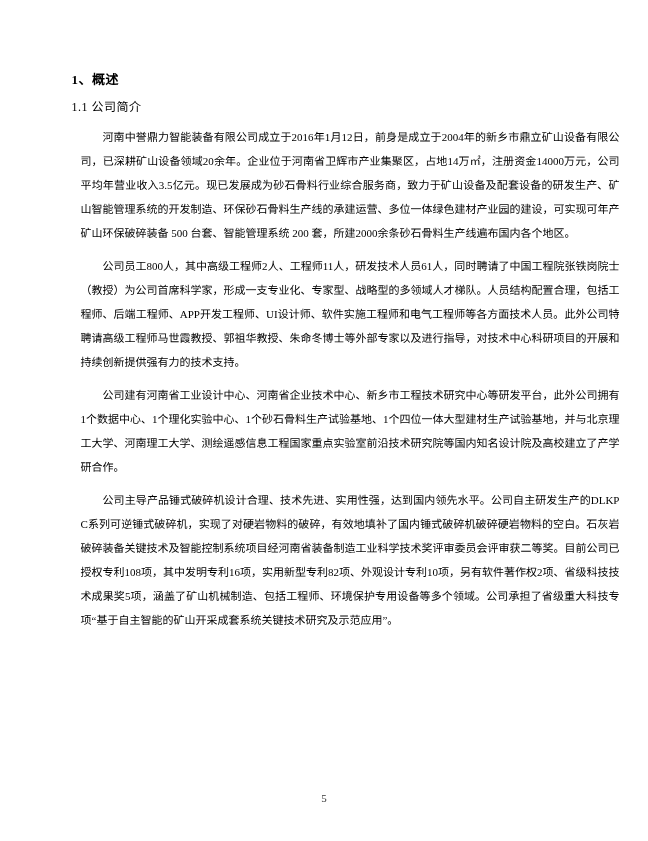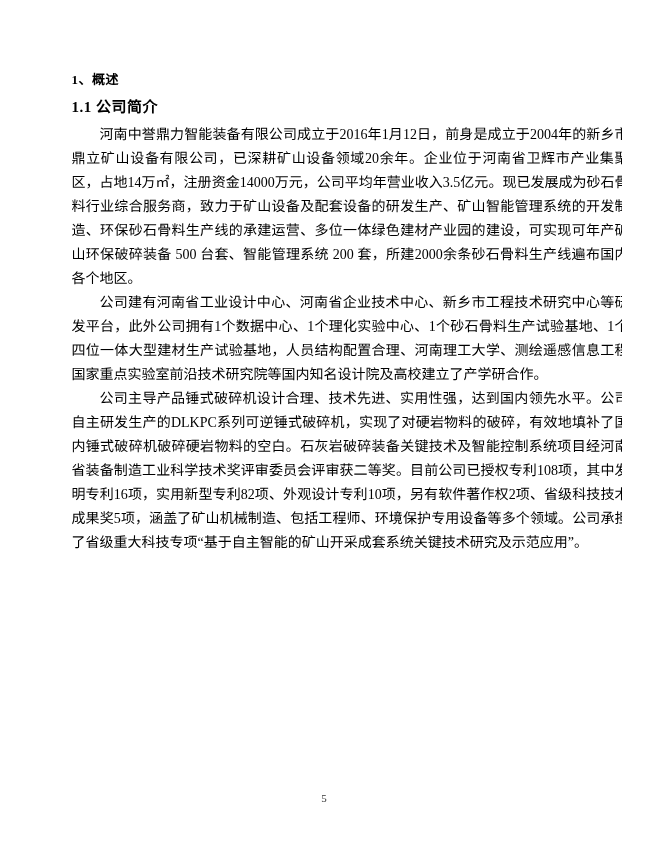--- a/index.html
+++ b/index.html
@@ -24,30 +24,30 @@
     width: 557px;
   }
   .h-section {
     font-size: 13px;
     font-weight: bold;
     line-height: 17px;
     margin: 0 0 11px 0;
     letter-spacing: 0.5px;
   }
   .h-subsection {
-    font-size: 15px;
-    font-weight: bold;
+    font-size: 12px;
+    font-weight: normal;
     line-height: 17px;
     margin: 10px 0 7px 0;
     letter-spacing: 0.5px;
   }
   .para {
-    font-size: 14px;
+    font-size: 11px;
     line-height: 24px;
-    margin: 0;
+    margin: 9px;
     text-indent: 2em;
     text-align: justify;
     text-justify: inter-ideograph;
     word-break: break-all;
   }
   .page-number {
     position: absolute;
     bottom: 37px;
     left: 0;
     width: 100%;
@@ -57,17 +57,18 @@
   }
 </style>
 </head>
 <body>
 
 <div class="page">
   <div class="content">
     <h1 class="h-section">1、概述</h1>
     <h2 class="h-subsection">1.1 公司简介</h2>
     <p class="para">河南中誉鼎力智能装备有限公司成立于2016年1月12日，前身是成立于2004年的新乡市鼎立矿山设备有限公司，已深耕矿山设备领域20余年。企业位于河南省卫辉市产业集聚区，占地14万㎡，注册资金14000万元，公司平均年营业收入3.5亿元。现已发展成为砂石骨料行业综合服务商，致力于矿山设备及配套设备的研发生产、矿山智能管理系统的开发制造、环保砂石骨料生产线的承建运营、多位一体绿色建材产业园的建设，可实现可年产矿山环保破碎装备 500 台套、智能管理系统 200 套，所建2000余条砂石骨料生产线遍布国内各个地区。</p>
-    <p class="para">公司建有河南省工业设计中心、河南省企业技术中心、新乡市工程技术研究中心等研发平台，此外公司拥有1个数据中心、1个理化实验中心、1个砂石骨料生产试验基地、1个四位一体大型建材生产试验基地，人员结构配置合理、河南理工大学、测绘遥感信息工程国家重点实验室前沿技术研究院等国内知名设计院及高校建立了产学研合作。</p>
+    <p class="para">公司员工800人，其中高级工程师2人、工程师11人，研发技术人员61人，同时聘请了中国工程院张铁岗院士（教授）为公司首席科学家，形成一支专业化、专家型、战略型的多领域人才梯队。人员结构配置合理，包括工程师、后端工程师、APP开发工程师、UI设计师、软件实施工程师和电气工程师等各方面技术人员。此外公司特聘请高级工程师马世霞教授、郭祖华教授、朱命冬博士等外部专家以及进行指导，对技术中心科研项目的开展和持续创新提供强有力的技术支持。</p>
+    <p class="para">公司建有河南省工业设计中心、河南省企业技术中心、新乡市工程技术研究中心等研发平台，此外公司拥有1个数据中心、1个理化实验中心、1个砂石骨料生产试验基地、1个四位一体大型建材生产试验基地，并与北京理工大学、河南理工大学、测绘遥感信息工程国家重点实验室前沿技术研究院等国内知名设计院及高校建立了产学研合作。</p>
     <p class="para">公司主导产品锤式破碎机设计合理、技术先进、实用性强，达到国内领先水平。公司自主研发生产的DLKPC系列可逆锤式破碎机，实现了对硬岩物料的破碎，有效地填补了国内锤式破碎机破碎硬岩物料的空白。石灰岩破碎装备关键技术及智能控制系统项目经河南省装备制造工业科学技术奖评审委员会评审获二等奖。目前公司已授权专利108项，其中发明专利16项，实用新型专利82项、外观设计专利10项，另有软件著作权2项、省级科技技术成果奖5项，涵盖了矿山机械制造、包括工程师、环境保护专用设备等多个领域。公司承担了省级重大科技专项“基于自主智能的矿山开采成套系统关键技术研究及示范应用”。</p>
   </div>
   <div class="page-number">5</div>
 </div>
 
 </body></html>

